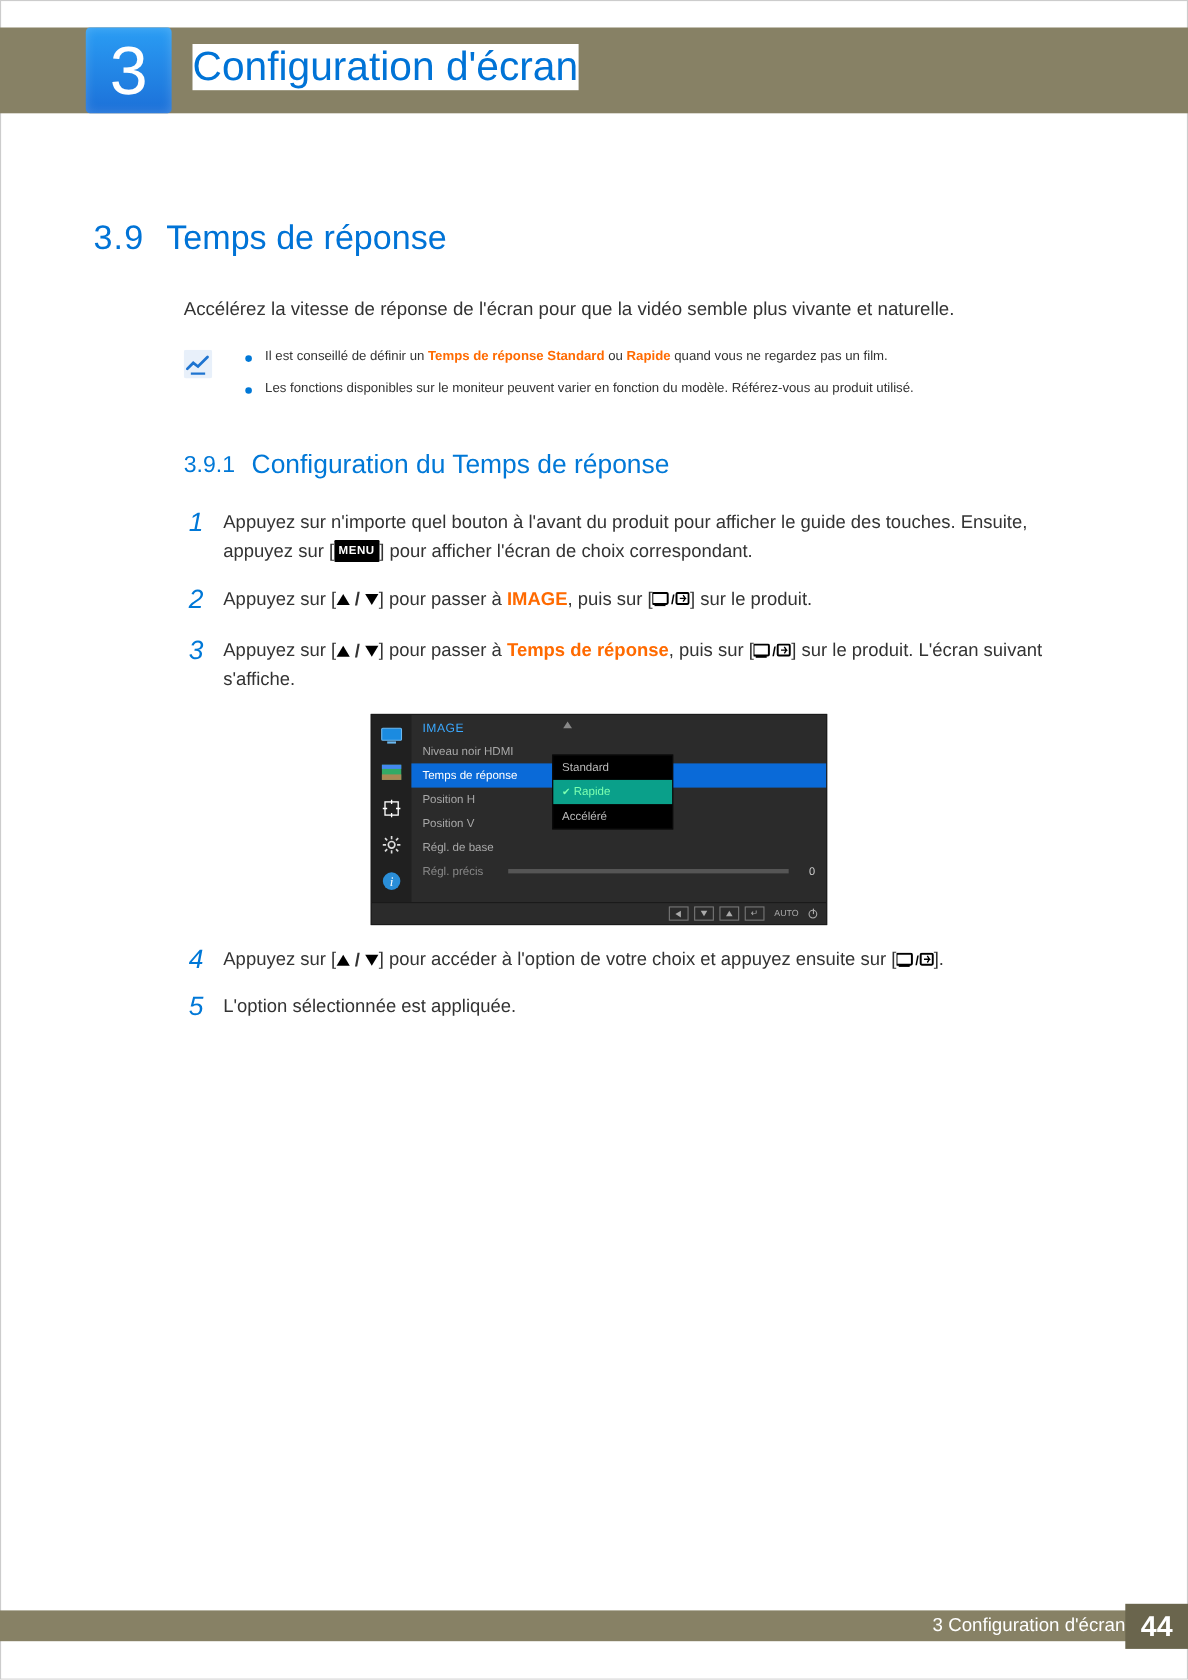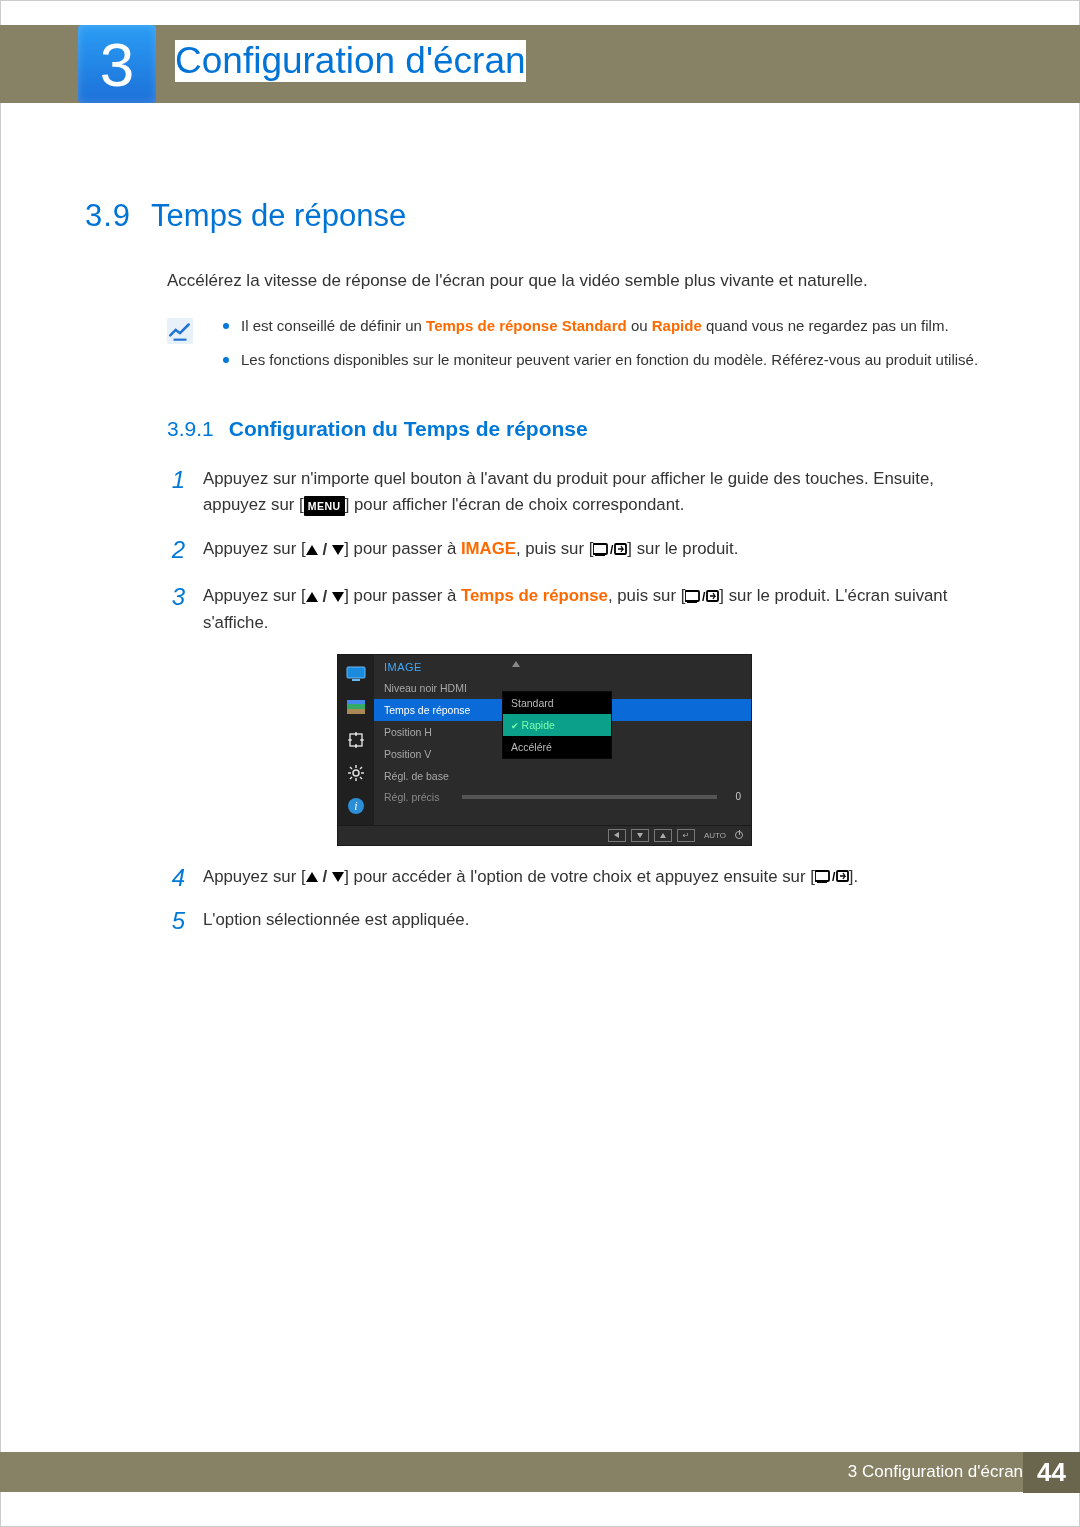--- a/index.html
+++ b/index.html
@@ -18,28 +18,28 @@
   .section-line { display:flex; align-items:baseline; gap:20px; margin-top:8px; margin-bottom:35px; }
   .sec-num { color:#0073d6; font-size:31px; font-weight:400; letter-spacing:1px; }
   .sec-title { color:#0073d6; font-size:31px; font-weight:400; }
 
   .intro { margin-left:82px; margin-bottom:22px; line-height:1.4; }
 
   .note-block { display:flex; align-items:flex-start; gap:30px; margin-left:82px; margin-bottom:35px; }
   .note-icon { width:26px; height:26px; position:relative; flex-shrink:0; margin-top:3px; }
   .note-icon svg { width:26px; height:26px; }
   .note-list { list-style:none; flex:1; }
-  .note-list li { position:relative; padding-left:18px; line-height:1.45; margin-bottom:12px; font-size:15px; }
+  .note-list li { position:relative; padding-left:18px; line-height:1.45; margin-bottom:12px; font-size:12px; }
   .note-list li::before { content:''; position:absolute; left:0; top:8px; width:6px; height:6px; background:#0078d7; border-radius:50%; }
   .emph-std { color:#ff6a00; font-weight:bold; }
   .emph-rap { color:#ff6a00; font-weight:bold; }
 
   .subsection { margin-left:82px; display:flex; gap:15px; align-items:center; margin-bottom:25px; }
   .sub-num { color:#0078d7; font-size:21px; font-weight:400; }
-  .sub-title { color:#0078d7; font-size:21px; font-weight:700; }
+  .sub-title { color:#0078d7; font-size:24px; font-weight:400; }
 
   .steps { margin-left:82px; }
   .step-row { display:flex; gap:18px; margin-bottom:18px; align-items:flex-start; }
   .step-row.tight { margin-bottom:14px; }
   .step-n { color:#0078d7; font-size:24px; font-style:italic; font-weight:300; width:18px; text-align:right; flex-shrink:0; line-height:1.2; }
   .step-t { line-height:1.55; font-size:16.8px; flex:1; }
   .kbd-menu { display:inline-flex; align-items:center; background:#000; color:#fff; font-size:10.5px; font-weight:bold; letter-spacing:0.5px; padding:2px 4px; border-radius:1px; vertical-align:middle; }
   .glyph { display:inline-flex; align-items:center; gap:2px; vertical-align:middle; }
   .tri-up { display:inline-block; width:0;height:0; border-left:6px solid transparent; border-right:6px solid transparent; border-bottom:10px solid #000;}
   .tri-dn { display:inline-block; width:0;height:0; border-left:6px solid transparent; border-right:6px solid transparent; border-top:10px solid #000;}
@@ -70,21 +70,21 @@
   .osd-nav { height:20px; background:#2b2b2b; border-top:1px solid #1a1a1a; display:flex; align-items:center; justify-content:flex-end; gap:5px; padding-right:8px;}
   .osd-nav .nbox { width:18px; height:13px; border:1px solid #777; display:flex; align-items:center; justify-content:center;}
   .osd-nav .ntri-l { width:0;height:0;border-top:3px solid transparent;border-bottom:3px solid transparent;border-right:5px solid #aaa;}
   .osd-nav .ntri-d { width:0;height:0;border-left:3px solid transparent;border-right:3px solid transparent;border-top:5px solid #aaa;}
   .osd-nav .ntri-u { width:0;height:0;border-left:3px solid transparent;border-right:3px solid transparent;border-bottom:5px solid #aaa;}
   .osd-nav .nret { font-size:8px; color:#aaa;}
   .osd-nav .ntxt { font-size:8px; color:#aaa; padding:0 4px;}
   .osd-nav .npow { width:8px;height:8px; border:1px solid #aaa; border-radius:50%; position:relative;}
   .osd-nav .npow::after { content:''; position:absolute; top:-2px; left:3px; width:1px; height:5px; background:#aaa;}
 
-  .footer-band { position:absolute; bottom:35px; left:0; right:0; height:40px; background:#878165; display:flex; align-items:center; justify-content:flex-end; padding-right:0;}
+  .footer-band { position:absolute; bottom:35px; left:0; right:0; height:28px; background:#878165; display:flex; align-items:center; justify-content:flex-end; padding-right:0;}
   .footer-label { color:#fff; font-size:17px; margin-right:0; }
   .footer-page { background:#6a654d; color:#fff; font-size:26px; font-weight:bold; padding:5px 14px; }
 </style>
 </head>
 <body>
 <div class="outer-border"></div>
 
 <div class="top-band"></div>
 <div class="chapter-badge">
   <span>3</span>

